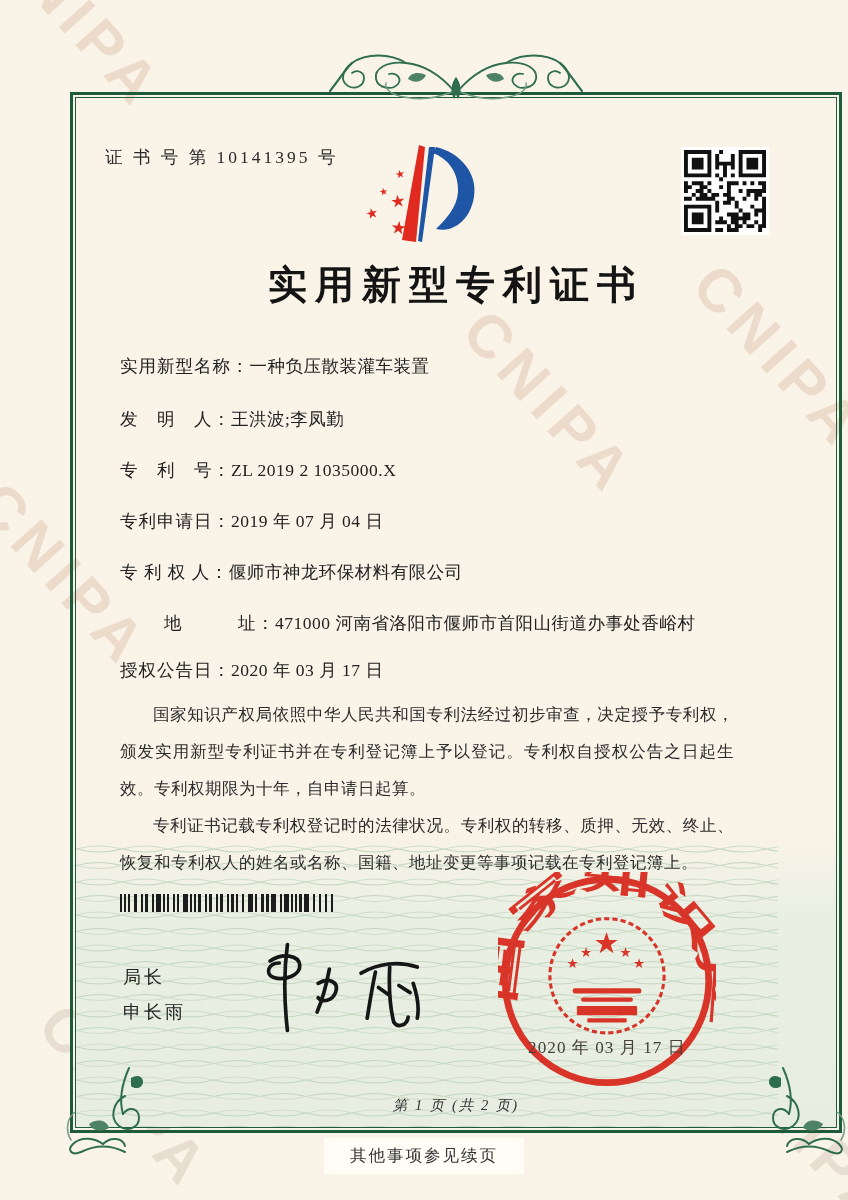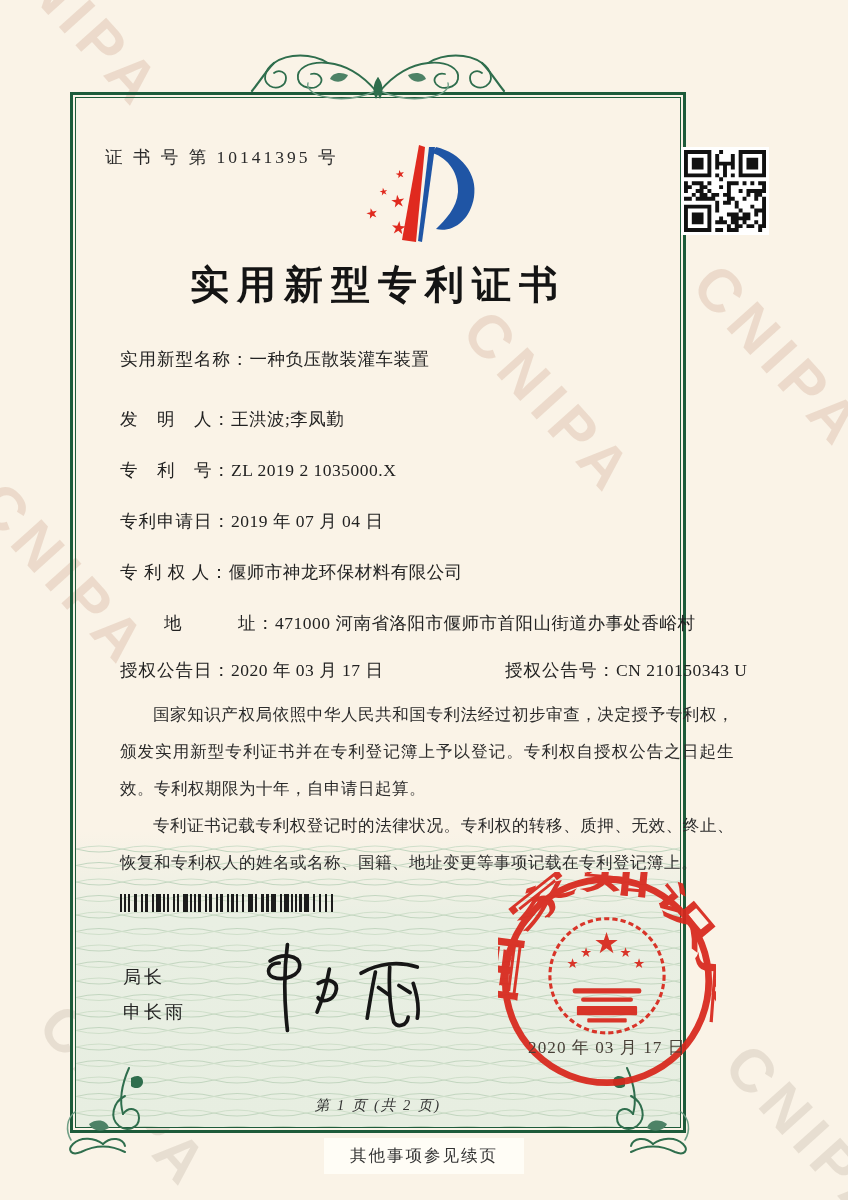--- a/index.html
+++ b/index.html
@@ -13,21 +13,21 @@
   
   .wm {
     position:absolute; font-family:"Liberation Sans",sans-serif; font-weight:bold;
     font-size:60px; letter-spacing:8px; color:rgba(214,180,158,0.38);
     transform:rotate(48deg); white-space:nowrap; pointer-events:none;
   }
   .wm.dim { color:rgba(190,175,160,0.30); }
 
   
   .frame {
-    position:absolute; left:70px; top:92px; width:616px; height:1041px;
+    position:absolute; left:70px; top:92px; width:772px; height:1041px;
     border:3px solid #1d5b3a; background:transparent;
   }
   .frame-inner { position:absolute; inset:2px; border:1px solid #1d5b3a; pointer-events:none; }
 
   .ornament-top { position:absolute; left:50%; top:-44px; transform:translateX(-50%); }
   .ornament-corner { position:absolute; }
   .ornament-corner.left  { left:-14px; bottom:-28px; }
   .ornament-corner.right { right:-14px; bottom:-28px; transform:scaleX(-1); }
 
   
@@ -151,43 +151,40 @@
     </svg>
 
     <div class="qr-box">
       <svg width="82" height="82" viewBox="0 0 82 82">
         <path id="qrPath" fill="#111" fill-rule="evenodd" transform="scale(3.9047)" d="M0 0h7v7h-7z M1 1h5v5h-5z M2 2h3v3h-3z M14 0h7v7h-7z M15 1h5v5h-5z M16 2h3v3h-3z M0 14h7v7h-7z M1 15h5v5h-5z M2 16h3v3h-3z M8 6h1v1h-1z M6 8h1v1h-1z M10 6h1v1h-1z M6 10h1v1h-1z M12 6h1v1h-1z M6 12h1v1h-1z M9 0h1v1h-1z M8 1h1v1h-1z M12 1h1v1h-1z M8 2h1v1h-1z M12 2h1v1h-1z M8 3h1v1h-1z M9 3h1v1h-1z M10 3h1v1h-1z M11 3h1v1h-1z M12 3h1v1h-1z M8 4h1v1h-1z M10 4h1v1h-1z M12 4h1v1h-1z M10 5h1v1h-1z M9 7h1v1h-1z M0 8h1v1h-1z M2 8h1v1h-1z M3 8h1v1h-1z M4 8h1v1h-1z M11 8h1v1h-1z M12 8h1v1h-1z M13 8h1v1h-1z M15 8h1v1h-1z M17 8h1v1h-1z M19 8h1v1h-1z M20 8h1v1h-1z M0 9h1v1h-1z M1 9h1v1h-1z M4 9h1v1h-1z M5 9h1v1h-1z M9 9h1v1h-1z M11 9h1v1h-1z M20 9h1v1h-1z M0 10h1v1h-1z M3 10h1v1h-1z M4 10h1v1h-1z M11 10h1v1h-1z M14 10h1v1h-1z M16 10h1v1h-1z M17 10h1v1h-1z M18 10h1v1h-1z M19 10h1v1h-1z M20 10h1v1h-1z M2 11h1v1h-1z M4 11h1v1h-1z M5 11h1v1h-1z M7 11h1v1h-1z M8 11h1v1h-1z M10 11h1v1h-1z M11 11h1v1h-1z M16 11h1v1h-1z M18 11h1v1h-1z M19 11h1v1h-1z M0 12h1v1h-1z M1 12h1v1h-1z M3 12h1v1h-1z M4 12h1v1h-1z M5 12h1v1h-1z M7 12h1v1h-1z M11 12h1v1h-1z M12 12h1v1h-1z M15 12h1v1h-1z M18 12h1v1h-1z M20 12h1v1h-1z M8 13h1v1h-1z M10 13h1v1h-1z M11 13h1v1h-1z M13 13h1v1h-1z M20 13h1v1h-1z M8 14h1v1h-1z M13 14h1v1h-1z M17 14h1v1h-1z M20 14h1v1h-1z M8 15h1v1h-1z M14 15h1v1h-1z M18 15h1v1h-1z M19 15h1v1h-1z M20 15h1v1h-1z M11 16h1v1h-1z M12 16h1v1h-1z M13 16h1v1h-1z M15 16h1v1h-1z M16 16h1v1h-1z M18 16h1v1h-1z M20 16h1v1h-1z M9 17h1v1h-1z M12 17h1v1h-1z M13 17h1v1h-1z M14 17h1v1h-1z M15 17h1v1h-1z M16 17h1v1h-1z M20 17h1v1h-1z M8 18h1v1h-1z M9 18h1v1h-1z M10 18h1v1h-1z M12 18h1v1h-1z M13 18h1v1h-1z M15 18h1v1h-1z M18 18h1v1h-1z M20 18h1v1h-1z M11 19h1v1h-1z M13 19h1v1h-1z M14 19h1v1h-1z M16 19h1v1h-1z M17 19h1v1h-1z M19 19h1v1h-1z M20 19h1v1h-1z M8 20h1v1h-1z M9 20h1v1h-1z M11 20h1v1h-1z M12 20h1v1h-1z M13 20h1v1h-1z M19 20h1v1h-1z "></path>
       </svg>
     </div>
 
     <div class="title">实用新型专利证书</div>
 
-    <div class="field-row" style="top:252px;">
+    <div class="field-row" style="top:259px;">
       <span class="field-label">实用新型名称：</span><span class="field-value">一种负压散装灌车装置</span>
     </div>
     <div class="field-row" style="top:312px;">
       <span class="field-label">发　明　人：</span><span class="field-value">王洪波;李凤勤</span>
     </div>
     <div class="field-row" style="top:363px;">
       <span class="field-label">专　利　号：</span><span class="field-value">ZL 2019 2 1035000.X</span>
     </div>
     <div class="field-row" style="top:414px;">
       <span class="field-label">专利申请日：</span><span class="field-value">2019 年 07 月 04 日</span>
     </div>
     <div class="field-row" style="top:465px;">
       <span class="field-label">专 利 权 人：</span><span class="field-value">偃师市神龙环保材料有限公司</span>
     </div>
     <div class="field-row" style="top:516px;margin-left:44px;">
       <span class="field-label">地　　　址：</span><span class="field-value">471000 河南省洛阳市偃师市首阳山街道办事处香峪村</span>
     </div>
     <div class="field-row" style="top:563px;">
       <span class="field-label">授权公告日：</span><span class="field-value">2020 年 03 月 17 日</span>
-      <span class="grant-col2">
-        <span class="field-label">授权公告号：</span><span class="field-value">CN 210150343 U</span>
-      </span>
     </div>
 
     <div class="body-text">
       <p>国家知识产权局依照中华人民共和国专利法经过初步审查，决定授予专利权，颁发实用新型专利证书并在专利登记簿上予以登记。专利权自授权公告之日起生效。专利权期限为十年，自申请日起算。</p>
       <p>专利证书记载专利权登记时的法律状况。专利权的转移、质押、无效、终止、恢复和专利权人的姓名或名称、国籍、地址变更等事项记载在专利登记簿上。</p>
     </div>
 
     <div class="barcode">
       <svg width="216" height="18" viewBox="0 0 216 18">
           <path fill="#1c1c1c" d="M0 0h2v18h-2zM4 0h2v18h-2zM8 0h2v18h-2zM14 0h3v18h-3zM21 0h2v18h-2zM25 0h3v18h-3zM32 0h2v18h-2zM36 0h5v18h-5zM43 0h2v18h-2zM47 0h2v18h-2zM53 0h2v18h-2zM57 0h2v18h-2zM63 0h5v18h-5zM70 0h2v18h-2zM74 0h2v18h-2zM78 0h3v18h-3zM85 0h2v18h-2zM89 0h3v18h-3zM96 0h2v18h-2zM100 0h3v18h-3zM107 0h2v18h-2zM111 0h3v18h-3zM116 0h2v18h-2zM122 0h2v18h-2zM128 0h5v18h-5zM135 0h2v18h-2zM141 0h3v18h-3zM146 0h3v18h-3zM151 0h5v18h-5zM160 0h2v18h-2zM164 0h5v18h-5zM171 0h2v18h-2zM175 0h2v18h-2zM179 0h3v18h-3zM184 0h5v18h-5zM193 0h2v18h-2zM199 0h2v18h-2zM205 0h2v18h-2zM211 0h2v18h-2z"></path>

